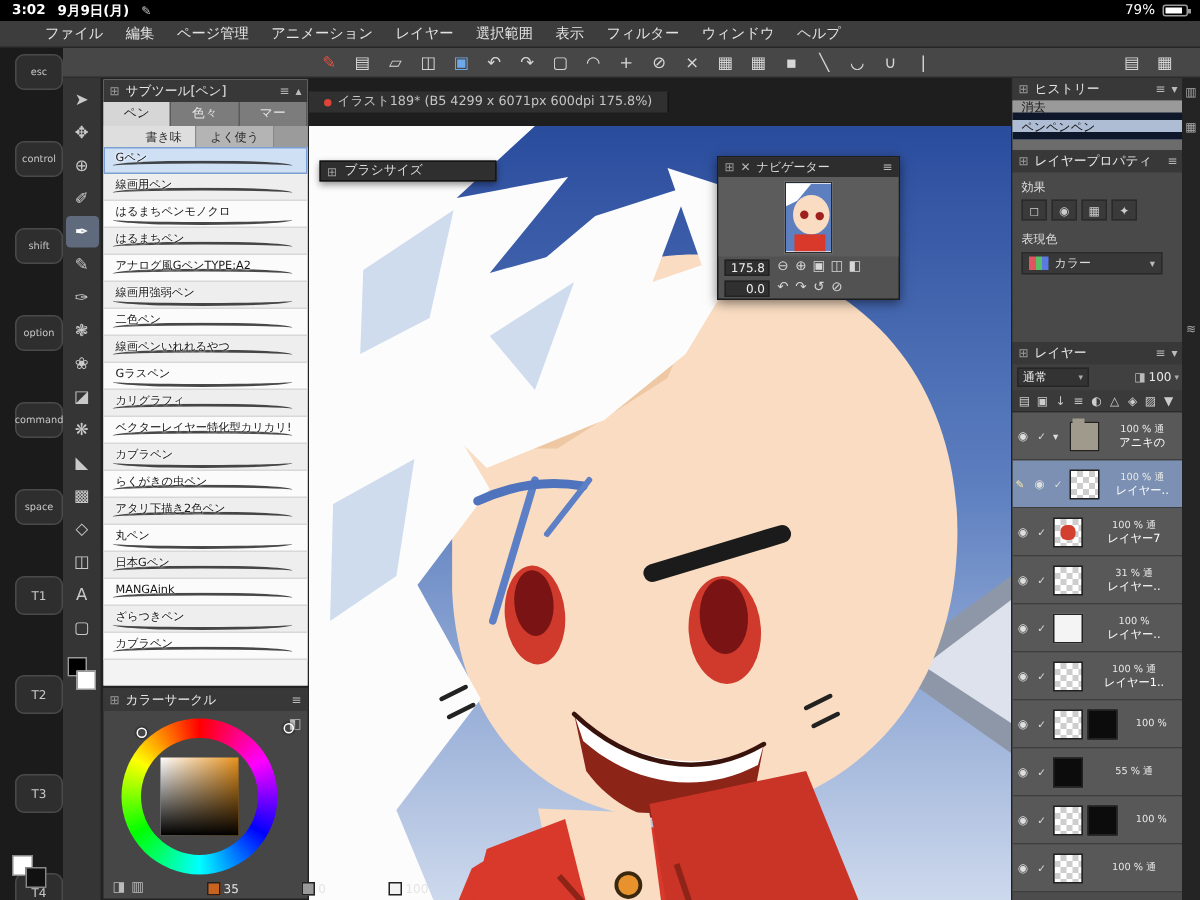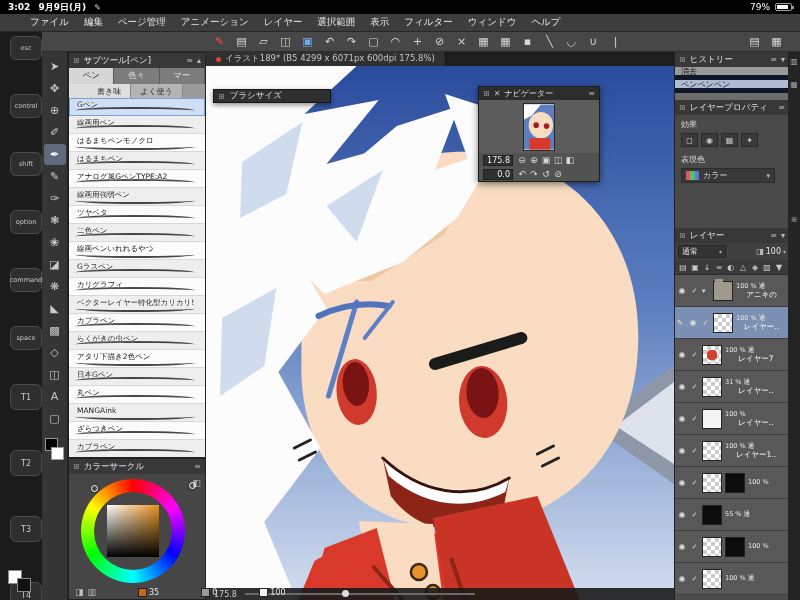--- a/index.html
+++ b/index.html
@@ -63,21 +63,21 @@
 .sv-square{position:absolute;left:38px;top:31px;width:52px;height:52px;background:linear-gradient(to top,#000,rgba(0,0,0,0)),linear-gradient(to right,#fff,#e8921c);z-index:2;}
 .sv-marker{position:absolute;right:9px;top:8px;width:7px;height:7px;border:1.5px solid #fff;border-radius:50%;box-shadow:0 0 2px #000;z-index:3;}
 .hue-marker{position:absolute;left:22px;top:11px;width:7px;height:7px;border:1.5px solid #fff;border-radius:50%;box-shadow:0 0 2px #000;z-index:3;}
 .cp-side-ic{position:absolute;right:4px;top:4px;font-size:9px;color:#bbb;}
 .cp-footer{position:absolute;left:0;right:0;bottom:2px;display:flex;align-items:center;gap:4px;padding:0 6px;font-size:8px;color:#e5e5e5;}
 .cp-mode{font-size:9px;color:#bbb;}
 .cp-chip{width:9px;height:9px;border:1px solid #222;display:inline-block;}
 .cp-pair{display:flex;align-items:center;gap:2px;padding-left:38px;}
 
 .canvas-area{position:absolute;left:206px;top:52px;width:468px;height:548px;background:#555;z-index:1;}
-.doc-tabbar{height:14px;background:#1e1e1e;display:flex;align-items:center;}
+.doc-tabbar{height:32px;background:#1e1e1e;display:flex;align-items:center;}
 .doc-tab{display:flex;align-items:center;gap:4px;background:#303030;height:14px;padding:0 10px;font-size:8.5px;color:#c6c6c6;border-right:1px solid #141414;white-space:nowrap;}
 .tab-dot{width:5px;height:5px;border-radius:50%;background:#e04438;flex:none;}
 .art{position:relative;width:468px;height:534px;overflow:hidden;}
 .art svg{display:block;}
 .canvas-bottom{position:absolute;left:0;right:0;bottom:0;height:12px;background:rgba(26,26,26,.9);display:flex;align-items:center;gap:8px;padding:0 8px;font-size:8px;color:#ccc;z-index:4;}
 .zoom-track{flex:1;max-width:230px;height:2px;background:#6a6a6a;position:relative;}
 .zoom-knob{position:absolute;left:42%;top:-3px;width:7px;height:7px;background:#ddd;border-radius:50%;}
 
 .brushsize{position:absolute;left:7px;top:23px;width:118px;height:14px;background:#2f2f2f;border:1px solid #161616;display:flex;align-items:center;gap:5px;padding:0 4px;font-size:8.5px;color:#ddd;z-index:5;box-shadow:0 2px 5px rgba(0,0,0,.45);}
 .navigator{position:absolute;left:272px;top:20px;width:122px;height:96px;background:#525252;border:1px solid #1d1d1d;box-shadow:0 2px 7px rgba(0,0,0,.5);z-index:5;}
@@ -117,21 +117,21 @@
 .l-arr{width:8px;font-size:7px;color:#ddd;flex:none;}
 .l-thumb{width:20px;height:20px;border:1px solid #222;background:#fff;flex:none;position:relative;}
 .t-checker{background:repeating-conic-gradient(#cdcdcd 0 25%,#fff 0 50%);background-size:8px 8px;}
 .t-red{background:repeating-conic-gradient(#cdcdcd 0 25%,#fff 0 50%);background-size:8px 8px;}
 .t-red::after{content:"";position:absolute;inset:4px;background:#d4402f;border-radius:40%;}
 .t-black{background:#0c0c0c;}
 .t-white{background:#f4f4f4;}
 .t-folder{background:#a09a8c;}
 .t-folder::before{content:"";position:absolute;left:1px;top:-3px;width:8px;height:3px;background:#a09a8c;}
 .l-text{flex:1;overflow:hidden;line-height:1.25;}
-.l-pct{font-size:6.5px;color:#e8e8e8;white-space:nowrap;}
+.l-pct{font-size:6.5px;color:#e8e8e8;white-space:nowrap;text-align:center;}
 .l-name{font-size:7.5px;color:#fff;white-space:nowrap;text-align:center;}
 
 .right-edge{position:absolute;left:788px;top:32px;width:12px;height:568px;background:#242424;display:flex;flex-direction:column;align-items:center;padding-top:2px;z-index:7;}
 .re-icon{font-size:8px;color:#aaa;margin-bottom:6px;}
 </style>
 </head>
 <body>
 
 <div class="screen">
 
@@ -274,24 +274,20 @@
         <div class="brush-row">
           <span class="brush-stroke"></span>
           <span class="brush-name">アナログ風GペンTYPE:A2</span>
         </div>
         <div class="brush-row">
           <span class="brush-stroke"></span>
           <span class="brush-name">線画用強弱ペン</span>
         </div>
         <div class="brush-row">
           <span class="brush-stroke"></span>
-          <span class="brush-name">ツヤベタ</span>
-        </div>
-        <div class="brush-row">
-          <span class="brush-stroke"></span>
           <span class="brush-name">二色ペン</span>
         </div>
         <div class="brush-row">
           <span class="brush-stroke"></span>
           <span class="brush-name">線画ペンいれれるやつ</span>
         </div>
         <div class="brush-row">
           <span class="brush-stroke"></span>
           <span class="brush-name">Gラスペン</span>
         </div>
@@ -310,25 +306,25 @@
         <div class="brush-row">
           <span class="brush-stroke"></span>
           <span class="brush-name">らくがきの虫ペン</span>
         </div>
         <div class="brush-row">
           <span class="brush-stroke"></span>
           <span class="brush-name">アタリ下描き2色ペン</span>
         </div>
         <div class="brush-row">
           <span class="brush-stroke"></span>
+          <span class="brush-name">丸ペン</span>
+        </div>
+        <div class="brush-row">
+          <span class="brush-stroke"></span>
           <span class="brush-name">日本Gペン</span>
-        </div>
-        <div class="brush-row">
-          <span class="brush-stroke"></span>
-          <span class="brush-name">丸ペン</span>
         </div>
         <div class="brush-row">
           <span class="brush-stroke"></span>
           <span class="brush-name">MANGAink</span>
         </div>
         <div class="brush-row">
           <span class="brush-stroke"></span>
           <span class="brush-name">ざらつきペン</span>
         </div>
         <div class="brush-row">

